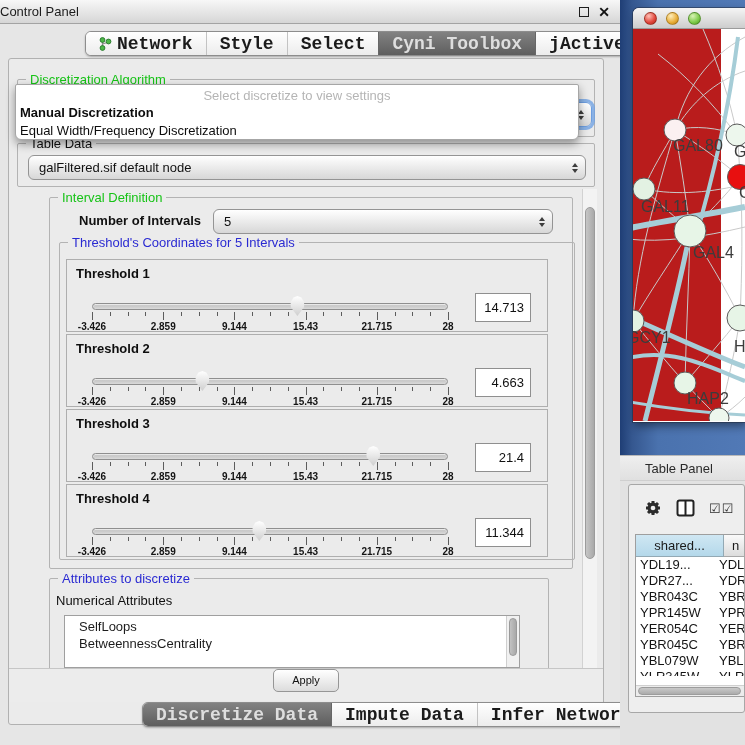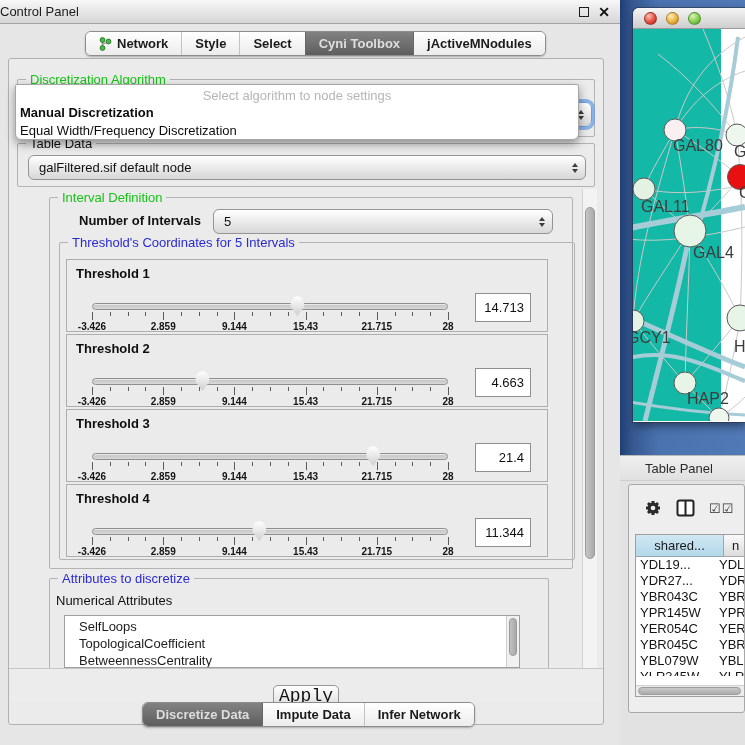--- a/index.html
+++ b/index.html
@@ -14,22 +14,22 @@
     display:flex;align-items:center;}
   .cp-title{font-size:13px;color:#1c1c1c;}
   .cp-titlebar-icons{position:absolute;right:10px;top:0;height:24px;display:flex;align-items:center;gap:9px;}
   .float-icon{width:10px;height:10px;border:1.5px solid #1d1d1d;background:transparent;}
   .close-x{font-size:14px;font-weight:bold;color:#111;line-height:1;}
 
   .tabstrip{position:absolute;display:inline-flex;height:25px;border:1px solid #8d8d8d;
     border-radius:6px;overflow:hidden;background:#fcfcfc;box-shadow:0 1px 2px rgba(0,0,0,.25);}
   .tabstrip.top{left:85px;top:31px;}
   .tabstrip.bottom{left:133px;top:643px;}
-  .seg{display:flex;align-items:center;gap:5px;padding:0 13px;font-size:13px;font-weight:bold;
-    color:#1b1b1b;background:linear-gradient(#ffffff,#ececec);white-space:nowrap;cursor:default;}
+  .seg{display:flex;align-items:center;gap:5px;padding:0 13px;font-size:18px;font-weight:bold;
+    color:#1b1b1b;background:linear-gradient(#ffffff,#ececec);white-space:nowrap;cursor:default;font-family:Liberation Mono, monospace;}
   .seg + .seg{border-left:1px solid #c3c3c3;}
   .seg.selected{background:linear-gradient(#828282,#5e5e5e);color:#dedede;border-left-color:#676767;}
   .seg.selected + .seg{border-left-color:#676767;}
 
   .content{position:absolute;left:8px;top:58px;width:596px;height:667px;
     background:#ebebeb;border:1px solid #b1b1b1;border-radius:3px;}
 
   .group{position:absolute;border:1px solid #b3b3b3;border-radius:2px;}
   .group-label{position:absolute;top:-8px;left:8px;background:#ebebeb;padding:0 4px;
     font-size:13px;line-height:15px;white-space:nowrap;}
@@ -88,37 +88,37 @@
   .attr-list{position:absolute;left:14px;top:36px;width:456px;height:53px;background:#fff;
     border:1px solid #9f9f9f;overflow:hidden;}
   .attr-item{font-size:13px;color:#1c1c1c;padding-left:14px;line-height:17px;}
   .attr-list .inner-scroll{position:absolute;right:0;top:0;width:13px;height:100%;
     background:#f1f1f1;border-left:1px solid #cfcfcf;}
   .attr-list .inner-scroll .thumb{position:absolute;left:2px;top:2px;width:8px;height:38px;
     border-radius:5px;background:linear-gradient(90deg,#c2c2c2,#a8a8a8);border:1px solid #9a9a9a;}
 
   .apply-bar{position:absolute;left:0;top:609px;width:100%;height:34px;
     border-top:1px solid #c6c6c6;background:#ececec;}
-  .apply-btn{display:block;margin:16px auto 0;width:66px;height:23px;border:1px solid #969696;
-    border-radius:5px;background:linear-gradient(#ffffff,#dcdcdc);font-size:18px;color:#111;
-    text-align:center;line-height:21px;font-family:Liberation Mono, monospace;}
+  .apply-btn{display:block;margin:0 auto 0;width:66px;height:23px;border:1px solid #969696;
+    border-radius:5px;background:linear-gradient(#ffffff,#dcdcdc);font-size:11px;color:#111;
+    text-align:center;line-height:21px;font-family:Liberation Sans, sans-serif;}
 
   
   .desktop{position:absolute;left:620px;top:0;width:125px;height:455px;
     background:linear-gradient(90deg,#1f3e75 0px,#35578f 12px,#4a72ae 38px,#5179b6 125px);}
   .netwin{position:absolute;left:13px;top:8px;width:112px;height:414px;
     border-radius:6px 0 0 0;box-shadow:0 0 0 1px rgba(35,45,65,.55),2px 4px 10px rgba(0,0,0,.45);
     overflow:hidden;background:#fff;}
   .mac-bar{height:21px;background:linear-gradient(#f5f5f5,#cdcdcd);
     border-bottom:1px solid #9b9b9b;display:flex;align-items:center;padding-left:11px;gap:9px;}
   .light{width:13px;height:13px;border-radius:50%;}
   .light.red{background:radial-gradient(circle at 35% 28%,#ffc0b6,#e0453a 60%,#ad2b1e);border:1px solid rgba(110,25,12,.55);}
   .light.yellow{background:radial-gradient(circle at 35% 28%,#ffeebc,#e8ad38 60%,#b57d12);border:1px solid rgba(130,90,10,.55);}
   .light.green{background:radial-gradient(circle at 35% 28%,#d9f3b4,#7cc948 60%,#4d9422);border:1px solid rgba(50,100,20,.55);}
-  .canvas{position:relative;width:88px;height:392px;background:#14b8a6;}
+  .canvas{position:relative;width:88px;height:392px;background:#b91c1c;}
 
   .tp-bar{position:absolute;left:620px;top:455px;width:125px;height:26px;
     background:linear-gradient(#efefef,#e0e0e0);border-top:1px solid #b9b9b9;
     border-bottom:1px solid #cfcfcf;display:flex;align-items:center;}
   .tp-title{padding-left:25px;font-size:13px;color:#2a2a2a;}
   .tp-under{position:absolute;left:620px;top:481px;width:125px;height:264px;background:#e2e2e2;}
 
   .tablebox{position:absolute;left:8px;top:3px;width:117px;height:229px;background:#eeeeee;
     border:1px solid #a7a7a7;border-radius:3px;overflow:hidden;}
   .tb-toolbar{position:absolute;left:0;top:0;width:100%;height:46px;display:flex;align-items:center;gap:14px;padding-left:15px;}
@@ -184,21 +184,21 @@
         <span class="group-label green-t">Discretization Algorithm</span>
         <div class="combo focusring" style="left:12px;top:22px;width:562px;">
           <span class="spin">
               <i class="up"></i>
               <i class="dn"></i>
             </span>
         </div>
       </div>
 
       <div class="popup">
-        <div class="popup-hint">Select algorithm to node settings</div>
+        <div class="popup-hint">Select discretize to view settings</div>
         <div class="popup-opt bold">Manual Discretization</div>
         <div class="popup-opt">Equal Width/Frequency Discretization</div>
       </div>
 
       <div class="group" style="left:8px;top:84px;width:578px;height:44px;">
         <span class="group-label black-t">Table Data</span>
         <div class="combo" style="left:10px;top:11px;width:558px;">
           <span>galFiltered.sif default node</span>
           <span class="spin">
               <i class="up"></i>
@@ -384,21 +384,20 @@
               <div class="th-value">11.344</div>
             </div>
           </div>
         </div>
 
         <div class="group" style="left:4px;top:389px;width:500px;height:110px;">
           <span class="group-label blue-t">Attributes to discretize</span>
           <span class="attr-heading">Numerical Attributes</span>
           <div class="attr-list">
             <div class="attr-item" style="padding-top:2px;">SelfLoops</div>
-            <div class="attr-item">TopologicalCoefficient</div>
             <div class="attr-item">BetweennessCentrality</div>
             <div class="inner-scroll">
                 <div class="thumb"></div>
               </div>
           </div>
         </div>
 
         <div class="vscroll">
             <div class="thumb"></div>
           </div>

